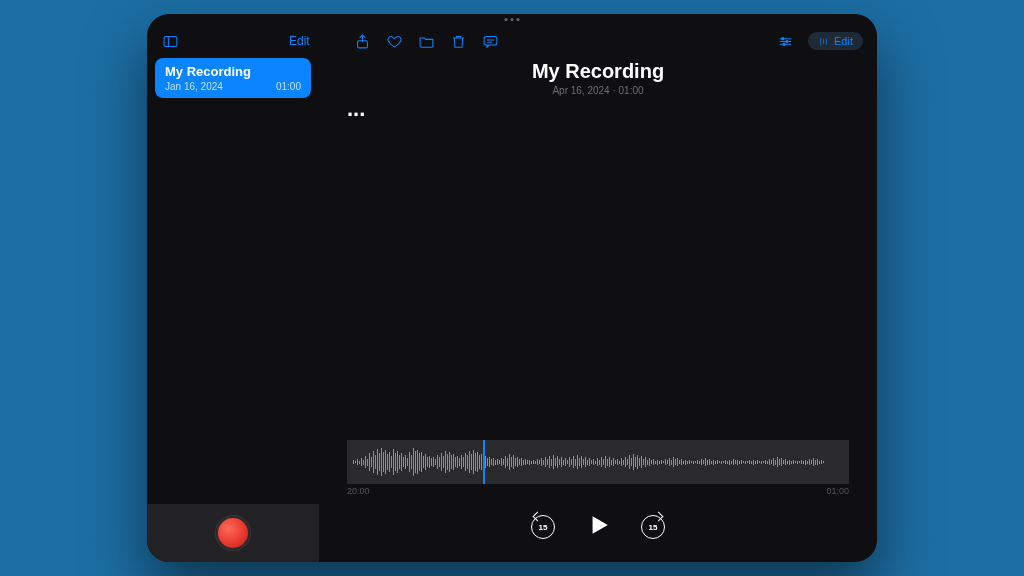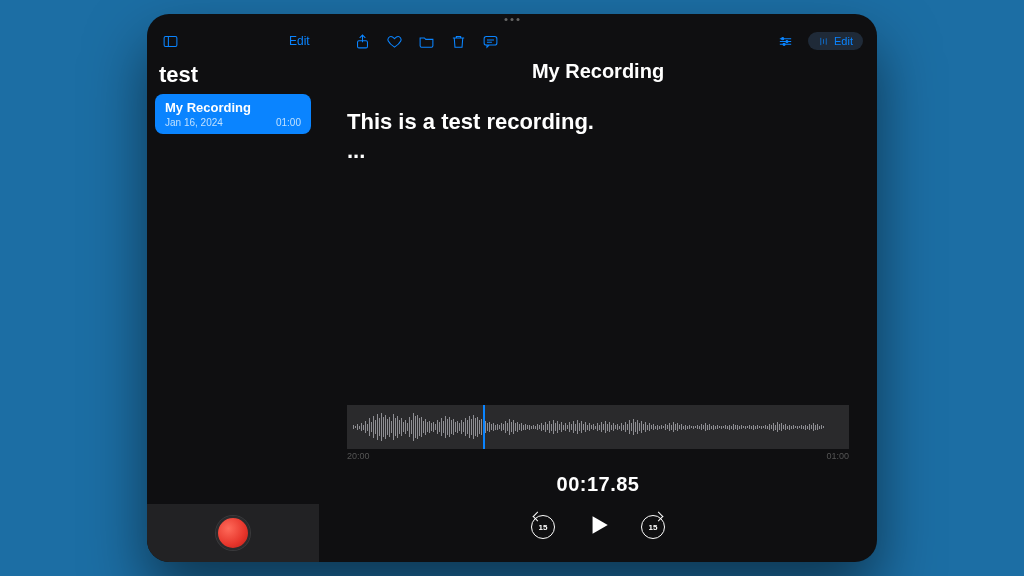--- a/index.html
+++ b/index.html
@@ -153,34 +153,33 @@
           <line x1="6" y1="4" x2="6" y2="20"></line>
           <line x1="12" y1="7" x2="12" y2="17"></line>
           <line x1="18" y1="5" x2="18" y2="19"></line>
         </svg>
       <span>Edit</span>
     </div>
   </div>
 
   <div class="content">
     <div class="sidebar">
-      <div class="sb-title">test</div>
       <div class="sb-item">
         <div class="name">My Recording</div>
         <div class="date">Jan 16, 2024</div>
         <div class="dur">01:00</div>
       </div>
       <div class="sb-foot">
         <div class="rec-btn"></div>
       </div>
     </div>
 
     <div class="main">
       <div class="m-title">My Recording</div>
-      <div class="transcript">This is a test recording.</div>
+      <div class="m-sub">Apr 16, 2024 · 01:00</div>
       <div class="dots">...</div>
       <div class="grow"></div>
       <div class="wave-wrap">
         <div class="wave" id="wave">
           <div class="playhead"></div>
         <div class="bar" style="height: 4px;"></div>
             <div class="bar" style="height: 2px;"></div>
             <div class="bar" style="height: 6px;"></div>
             <div class="bar" style="height: 3px;"></div>
             <div class="bar" style="height: 8px;"></div>
@@ -414,21 +413,20 @@
             <div class="bar" style="height: 6px;"></div>
             <div class="bar" style="height: 3px;"></div>
             <div class="bar" style="height: 4px;"></div>
             <div class="bar" style="height: 2px;"></div>
           </div>
       </div>
       <div class="time-row">
         <span>20:00</span>
         <span>01:00</span>
       </div>
-      <div class="cur-time">00:17.85</div>
       <div class="controls">
         <div class="skip back">
             <span>15</span>
           </div>
         <div class="play">
           <svg viewBox="0 0 24 24">
               <path d="M7 4l14 8-14 8z"></path>
             </svg>
         </div>
         <div class="skip fwd">

